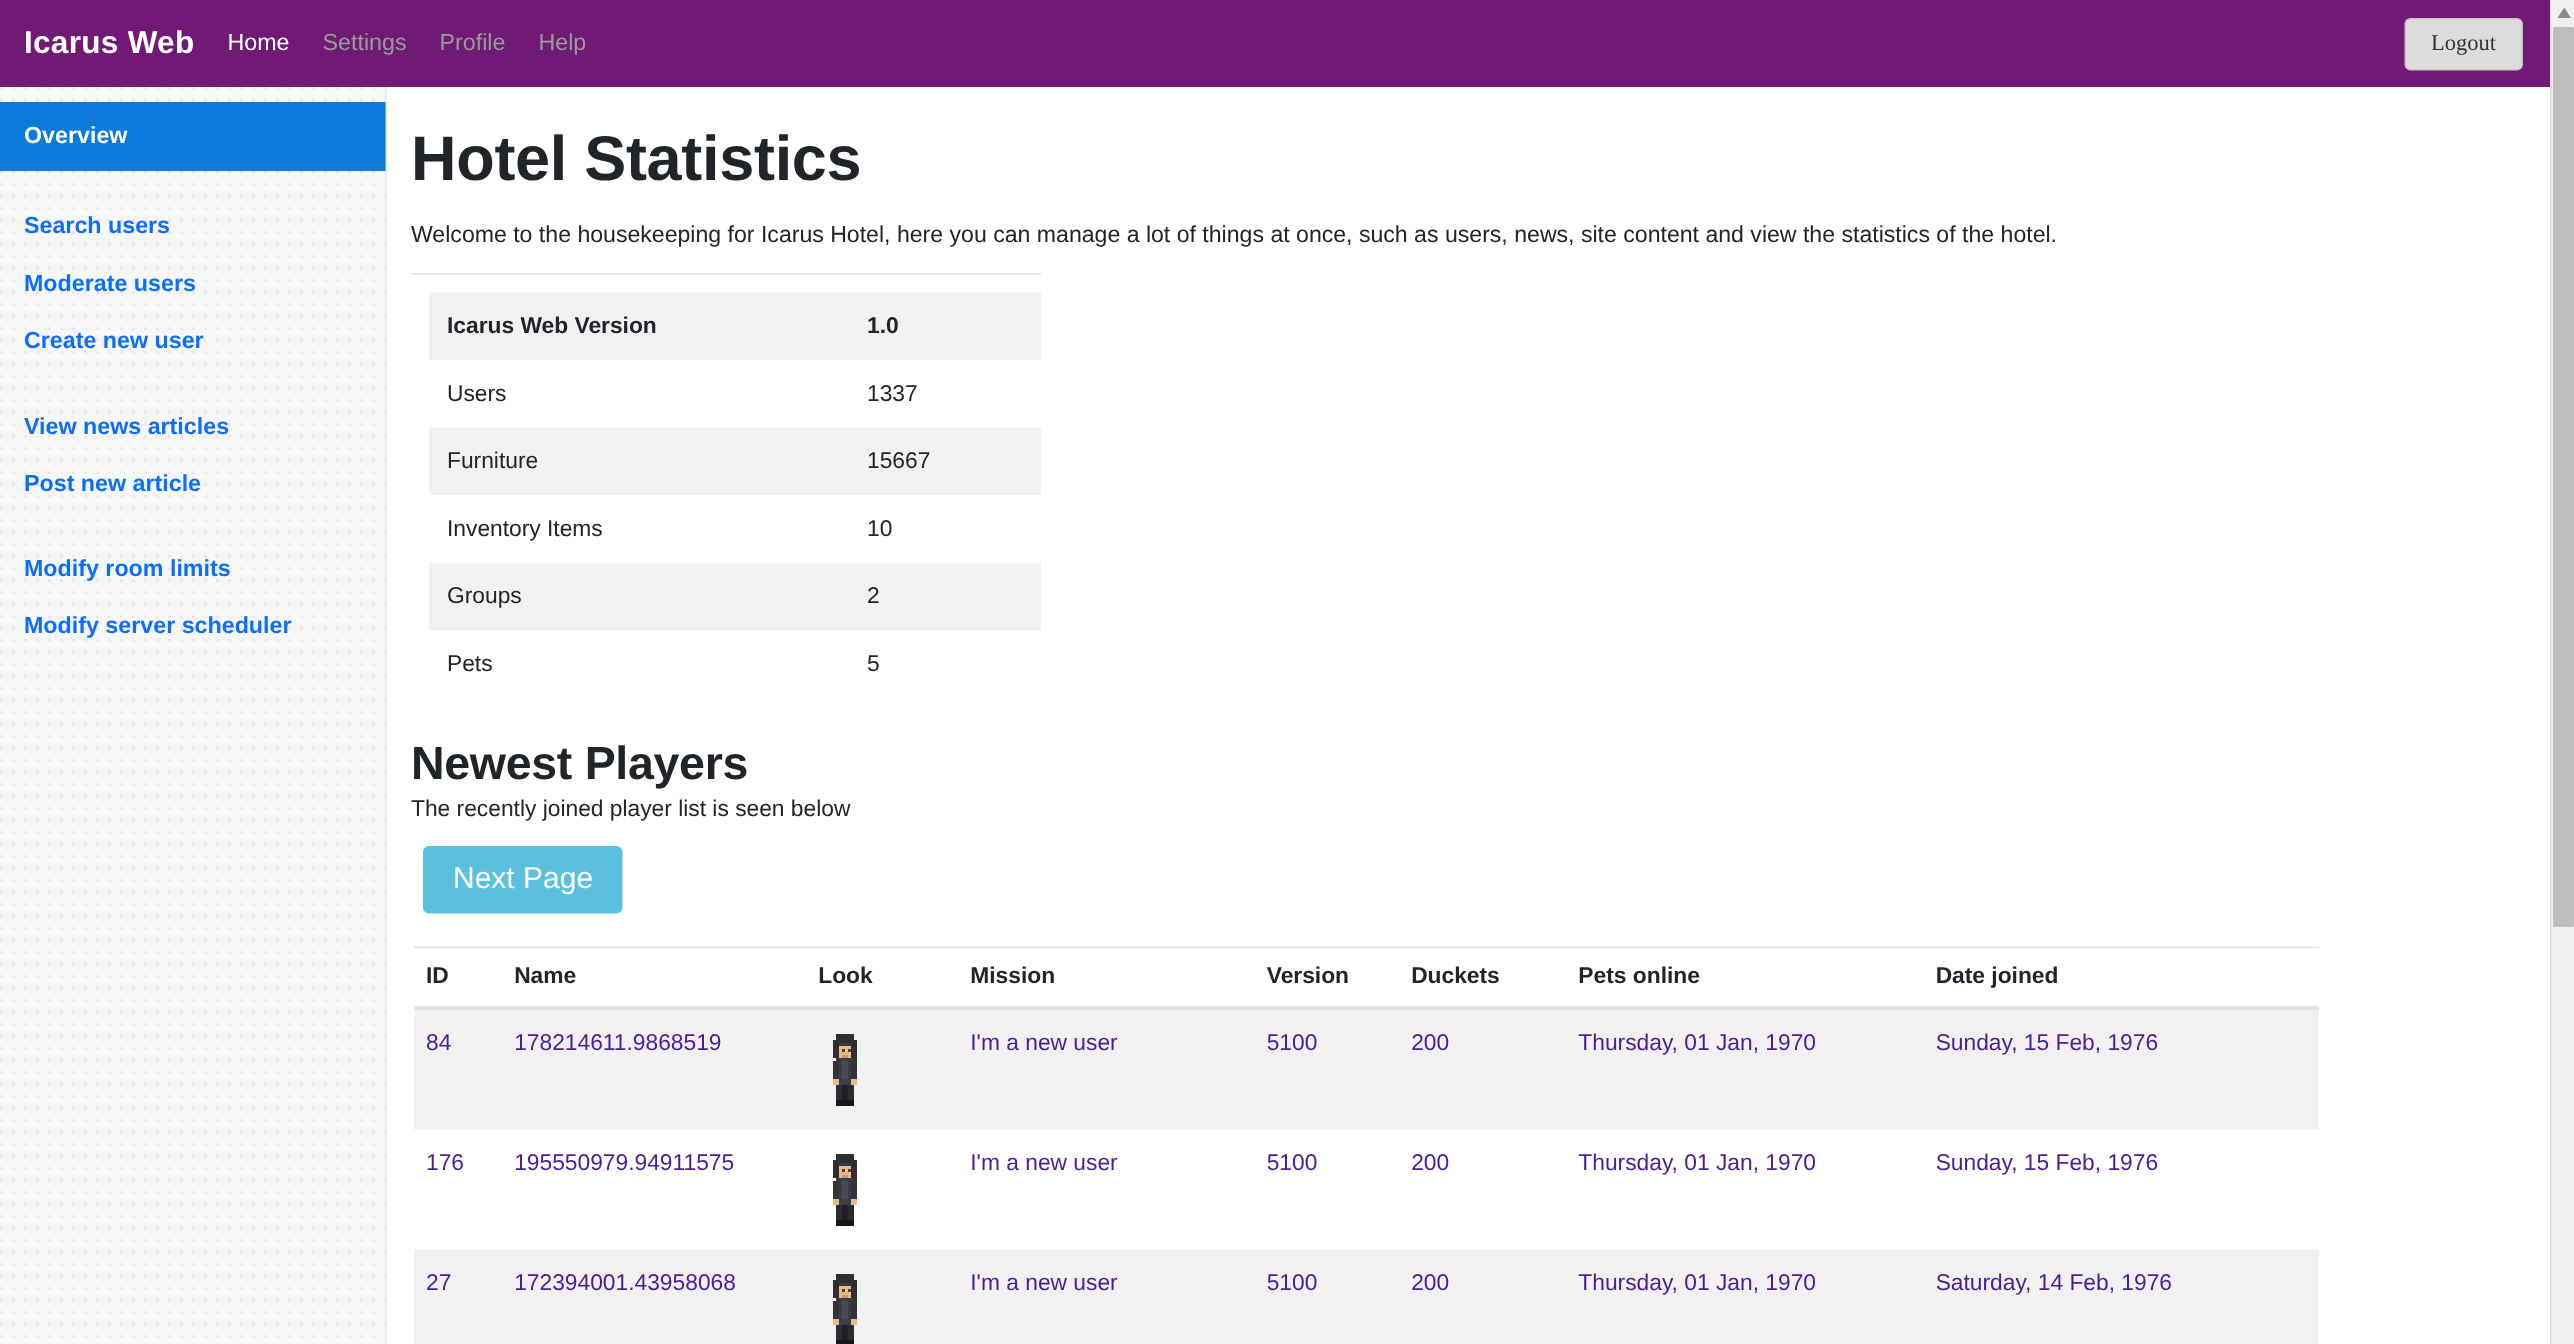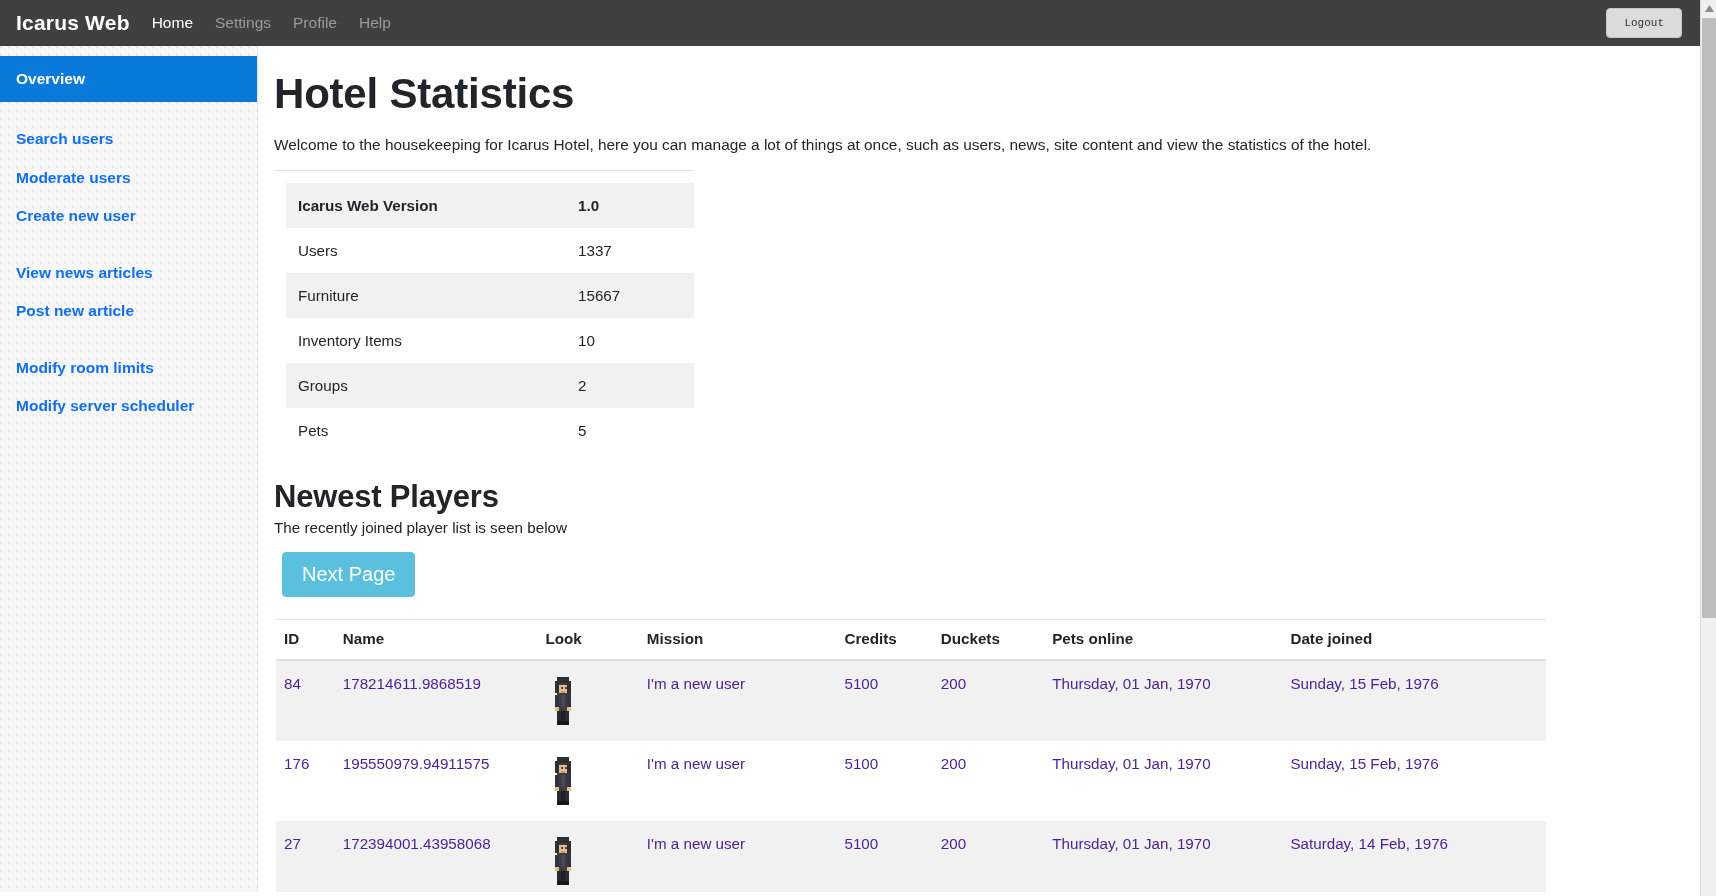--- a/index.html
+++ b/index.html
@@ -19,22 +19,22 @@
   }
   .page {
     position: absolute;
     left: 0; top: 0;
     width: 1700px;
     height: 896px;
   }
 
   
   .navbar {
-    height: 46px;
-    background: #404040;
+    height: 58px;
+    background: #701a75;
     display: flex;
     align-items: center;
     padding: 0 18px 0 16px;
     position: relative;
     z-index: 5;
   }
   .brand {
     color: #ffffff;
     font-size: 21px;
     font-weight: 600;
@@ -54,24 +54,24 @@
     white-space: nowrap;
     cursor: pointer;
   }
   .nav-link.active { color: #ffffff; }
   .navbar-spacer { flex: 1 1 auto; }
   .logout-btn {
     background: #dcdcdc;
     border: 1px solid #c6c6c6;
     border-radius: 4px;
     color: #333;
-    font-size: 11px;
+    font-size: 15px;
     padding: 8px 17px;
     cursor: pointer;
-    font-family: Liberation Mono, monospace;
+    font-family: Liberation Serif, serif;
   }
 
   
   .body-split {
     display: flex;
     height: 846px;
     align-items: stretch;
   }
 
   
@@ -320,21 +320,21 @@
           <p class="subtext">The recently joined player list is seen below</p>
           <button class="next-btn">Next Page</button>
 
           <table class="players">
             <thead>
               <tr>
                 <th class="col-id">ID</th>
                 <th class="col-name">Name</th>
                 <th class="col-look">Look</th>
                 <th class="col-mission">Mission</th>
-                <th class="col-credits">Credits</th>
+                <th class="col-credits">Version</th>
                 <th class="col-duckets">Duckets</th>
                 <th class="col-online">Pets online</th>
                 <th class="col-joined">Date joined</th>
               </tr>
             </thead>
             <tbody>
 
               <tr class="striped">
                 <td>84</td>
                 <td>178214611.9868519</td>

